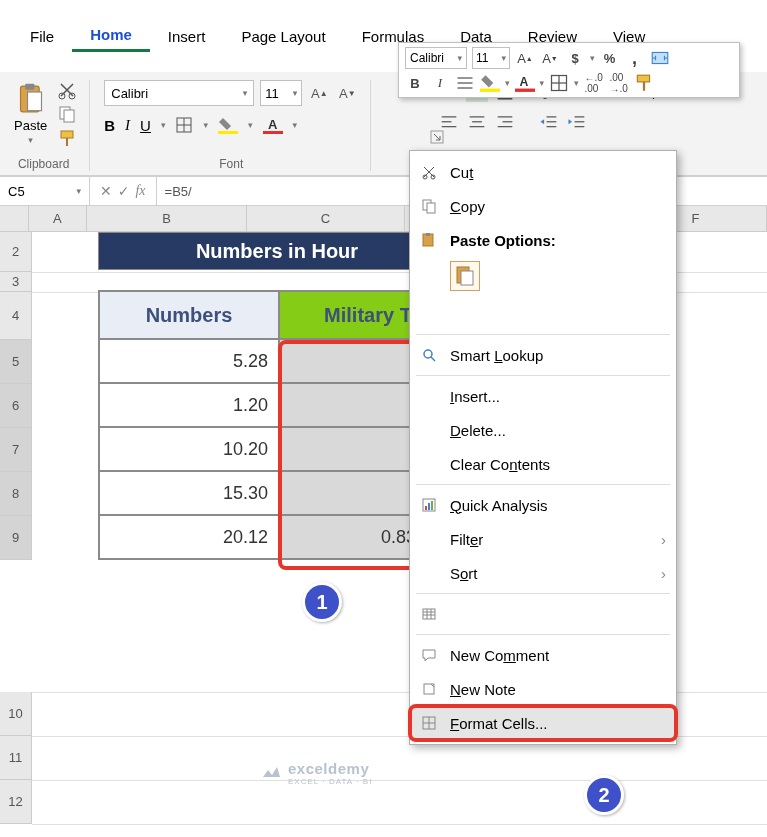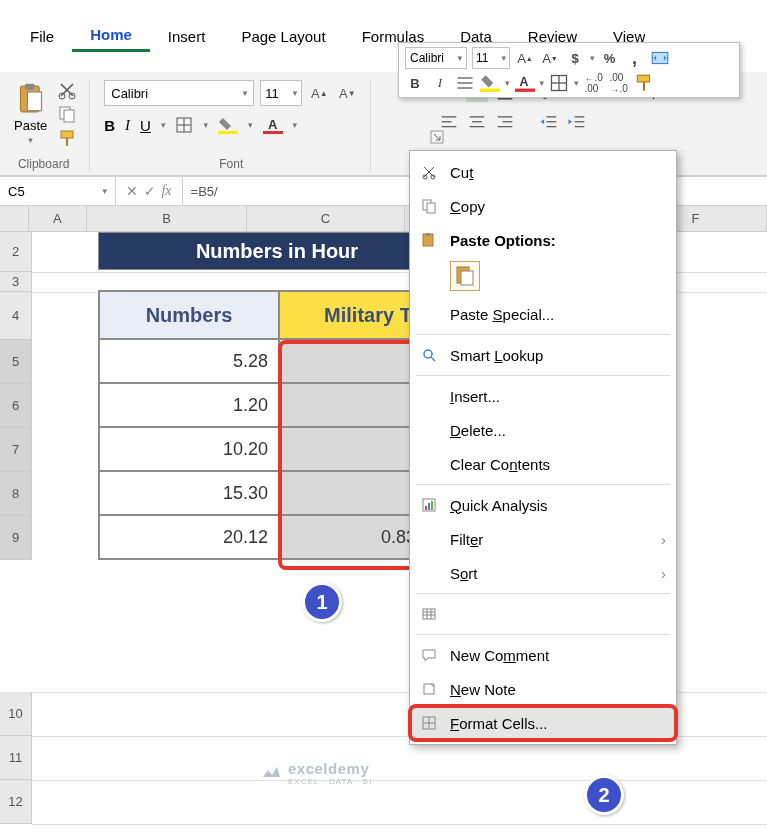--- a/index.html
+++ b/index.html
@@ -43,21 +43,21 @@
 
 .mini-toolbar { position: absolute; left: 398px; top: 42px; background: #fff; border: 1px solid #c0c0c0; box-shadow: 2px 2px 5px rgba(0,0,0,.25); padding: 4px 6px; z-index: 25; width: 342px; }
 .mini-row { display: flex; align-items: center; gap: 5px; margin-bottom: 4px; }
 .mini-row:last-child { margin-bottom: 0; }
 .mini-font { border: 1px solid #c0c0c0; font-size: 12px; height: 22px; padding: 2px 4px; width: 62px; display: flex; align-items: center; justify-content: space-between; }
 .mini-size { border: 1px solid #c0c0c0; font-size: 12px; height: 22px; width: 38px; padding: 2px 3px; display: flex; align-items: center; justify-content: space-between; }
 .mini-ico { width: 20px; height: 20px; display: flex; align-items: center; justify-content: center; font-size: 13px; color: #444;}
 
 
 .formula-bar { display: flex; align-items: center; border-top: 1px solid #d0d0d0; border-bottom: 1px solid #d0d0d0; height: 30px; background: #fff; }
-.name-box { width: 116px; border-right: 1px solid #d0d0d0; height: 100%; display: flex; align-items: center; padding: 0 8px; font-size: 13px; justify-content: space-between; }
+.name-box { width: 90px; border-right: 1px solid #d0d0d0; height: 100%; display: flex; align-items: center; padding: 0 8px; font-size: 13px; justify-content: space-between; }
 .fb-btns { display: flex; gap: 6px; padding: 0 10px; color: #888; font-size: 14px; align-items: center; height: 100%; border-right: 1px solid #d0d0d0; }
 .fx { font-style: italic; font-family: serif; }
 .formula-input { flex: 1; padding: 0 8px; font-size: 13px; color: #555; }
 
 
 .sheet { position: relative; }
 .col-headers { display: flex; height: 26px; background: #e8e8e8; border-bottom: 1px solid #ccc; }
 .corner { width: 32px; border-right: 1px solid #ccc; background: #e8e8e8; }
 .col-h { border-right: 1px solid #ccc; display: flex; align-items: center; justify-content: center; font-size: 13px; color: #555; }
 .col-A { width: 66px; }
@@ -374,21 +374,21 @@
     <div class="grid-line" style="top:548px;"></div>
     <div class="grid-line" style="top:592px;"></div>
 
     <div class="ws-content">
       <div class="title-cell">Numbers in Hour</div>
       <div class="spacer-row"></div>
       <table class="tbl">
         <tbody>
             <tr>
           <th class="colB">Numbers</th>
-          <th class="colC" style="background:#fde047;">Military T</th>
+          <th class="colC" style="background:#84cc16;">Military T</th>
         </tr>
         <tr>
               <td class="colB">5.28</td>
               <td class="colC"></td>
             </tr>
         <tr>
               <td class="colB">1.20</td>
               <td class="colC"></td>
             </tr>
         <tr>
@@ -445,21 +445,20 @@
   <div class="paste-opt-box">
     <div class="paste-opt-icon">
       <svg width="20" height="22" viewBox="0 0 20 22">
           <rect x="2" y="2" width="12" height="16" fill="#d9a24a" stroke="#a97a2c"></rect>
           <rect x="6" y="6" width="12" height="14" fill="#fff" stroke="#888"></rect>
         </svg>
     </div>
   </div>
   <div class="ctx-item">
     <span class="ico-slot"></span>
-    <span class="lbl">Paste <u>S</u>pecial...</span>
   </div>
   <div class="ctx-sep"></div>
   <div class="ctx-item">
     <span class="ico-slot">
         <svg width="16" height="16" viewBox="0 0 16 16">
           <circle cx="7" cy="7" r="4" fill="none" stroke="#4080d0" stroke-width="1.5"></circle>
           <line x1="10" y1="10" x2="14" y2="14" stroke="#4080d0" stroke-width="1.5"></line>
         </svg>
       </span>
     <span class="lbl">Smart <u>L</u>ookup</span>

